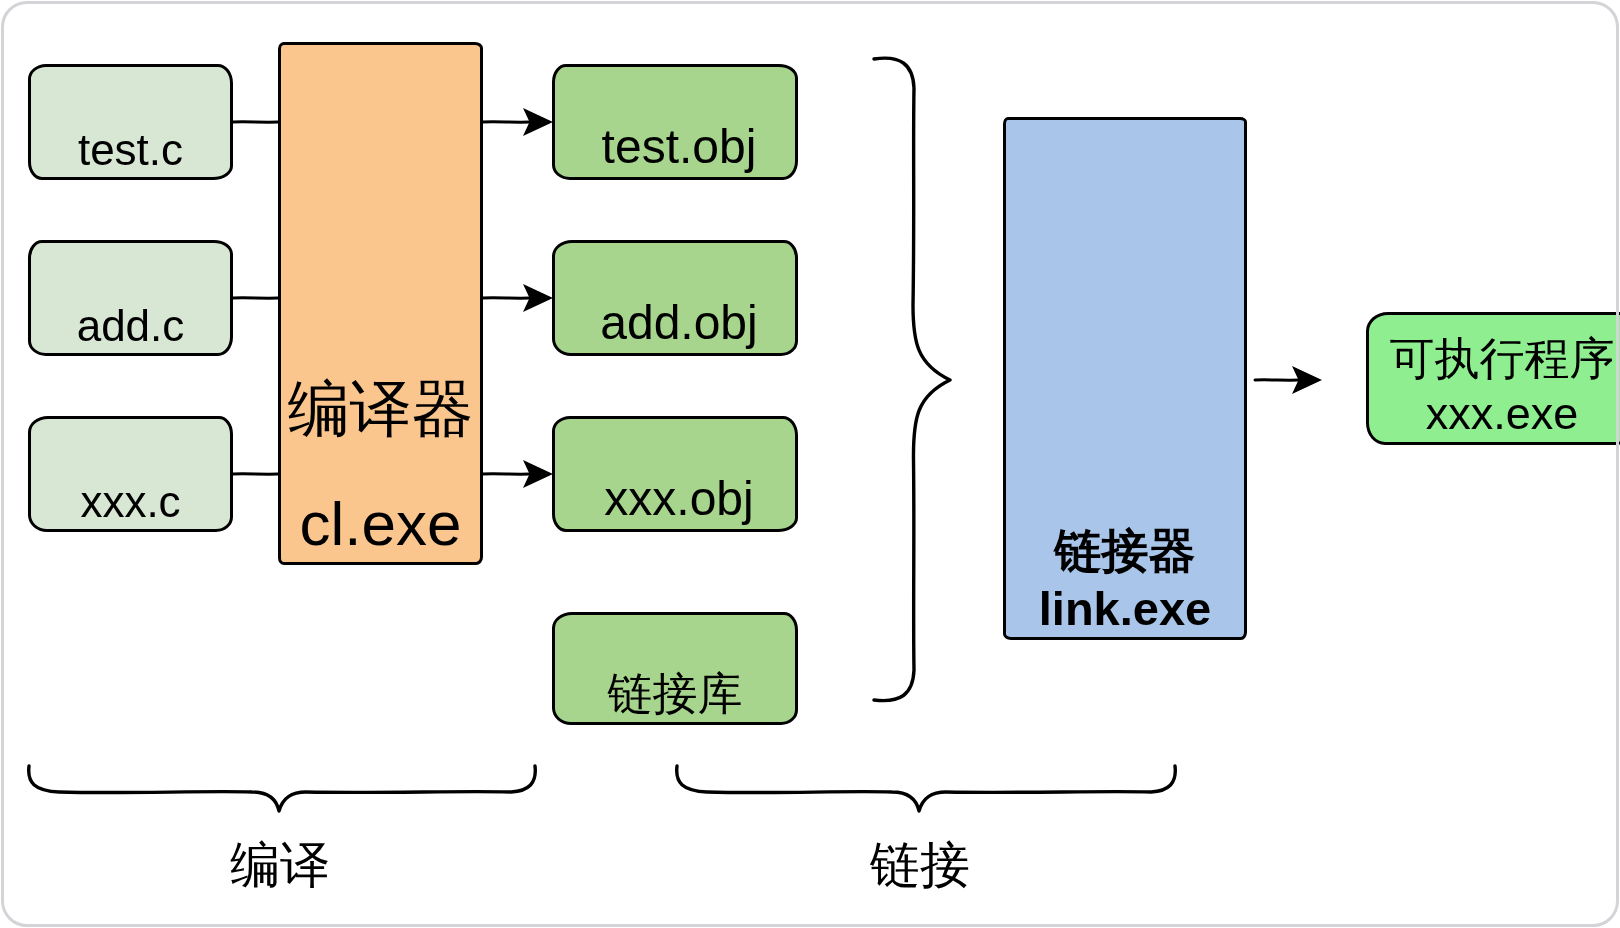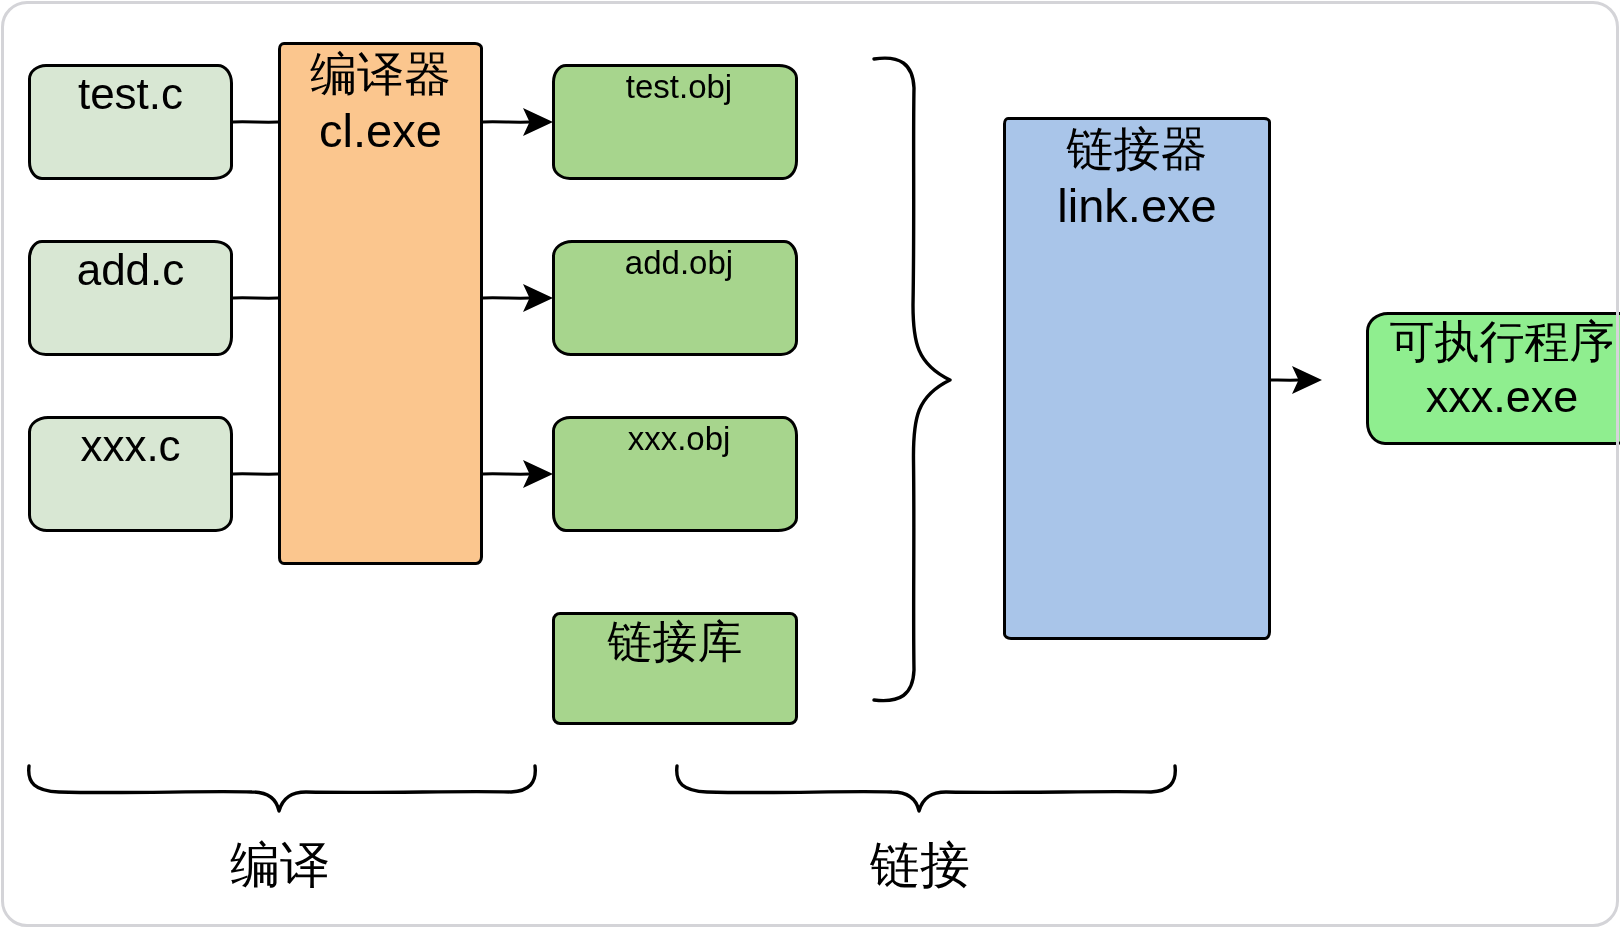--- a/index.html
+++ b/index.html
@@ -1,31 +1,31 @@
 <!DOCTYPE html>
 <html><head>
 <meta charset="utf-8">
 <style>
   html,body{margin:0;padding:0;background:#ffffff;}
   body{width:1620px;height:928px;overflow:hidden;position:relative;
        font-family:"Liberation Sans","DejaVu Sans",sans-serif;color:#000;}
   .canvas{position:absolute;inset:0;width:1620px;height:928px;background:#fff;}
   .frame{position:absolute;inset:1px;border:3px solid #d4d4d8;border-radius:26px;pointer-events:none;}
-  .box{position:absolute;display:flex;flex-direction:column;align-items:center;justify-content:flex-start;
+  .box{position:absolute;display:flex;flex-direction:column;align-items:center;justify-content:flex-end;
        border:3.5px solid #000;box-sizing:border-box;text-align:center;line-height:1.22;}
   .sketch-a{border-radius:18px 15px 20px 14px / 15px 19px 14px 18px;}
   .sketch-b{border-radius:14px 19px 15px 18px / 18px 14px 19px 15px;}
   .sketch-c{border-radius:20px 14px 17px 19px / 16px 18px 15px 17px;}
   .src{left:28px;width:205px;height:116px;background:#d8e7d3;font-size:44px;font-weight:500;}
-  .obj{left:552px;width:246px;height:116px;background:#a7d58d;font-size:33px;font-weight:500;padding-left:8px;}
+  .obj{left:552px;width:246px;height:116px;background:#a7d58d;font-size:48px;font-weight:500;padding-left:8px;}
   .compiler{left:278px;top:42px;width:205px;height:523px;background:#fbc68e;
-            font-size:47px;font-weight:500;border-radius:6px 8px 7px 6px/7px 6px 8px 7px;}
-  .linker{left:1003px;top:117px;width:268px;height:523px;background:#a9c5e9;
-          font-size:47px;font-weight:400;border-radius:5px 7px 6px 8px/7px 5px 8px 6px;}
-  .library{left:552px;top:612px;width:246px;height:113px;background:#a7d58d;font-size:45px;font-weight:500;border-radius:8px;}
+            font-size:62px;font-weight:500;border-radius:6px 8px 7px 6px/7px 6px 8px 7px;gap:40px;}
+  .linker{left:1003px;top:117px;width:244px;height:523px;background:#a9c5e9;
+          font-size:47px;font-weight:700;border-radius:5px 7px 6px 8px/7px 5px 8px 6px;}
+  .library{left:552px;top:612px;width:246px;height:113px;background:#a7d58d;font-size:45px;font-weight:500;}
   .exe{left:1322px;top:312px;width:272px;height:133px;background:#8fee8f;
        font-size:45px;font-weight:500;border-radius:22px 18px 24px 19px/19px 23px 18px 22px;margin-left:44px;}
   .stage-label{position:absolute;font-size:50px;font-weight:500;transform:translateX(-50%);white-space:nowrap;}
   svg.overlay{position:absolute;left:0;top:0;width:1620px;height:928px;pointer-events:none;}
   svg .wire{stroke:#000;stroke-width:3px;fill:none;stroke-linecap:round;}
   svg .brace{stroke:#000;stroke-width:3.4px;fill:none;stroke-linecap:round;stroke-linejoin:round;}
   svg .head{fill:#000;stroke:none;}
 </style>
 </head>
 <body>

